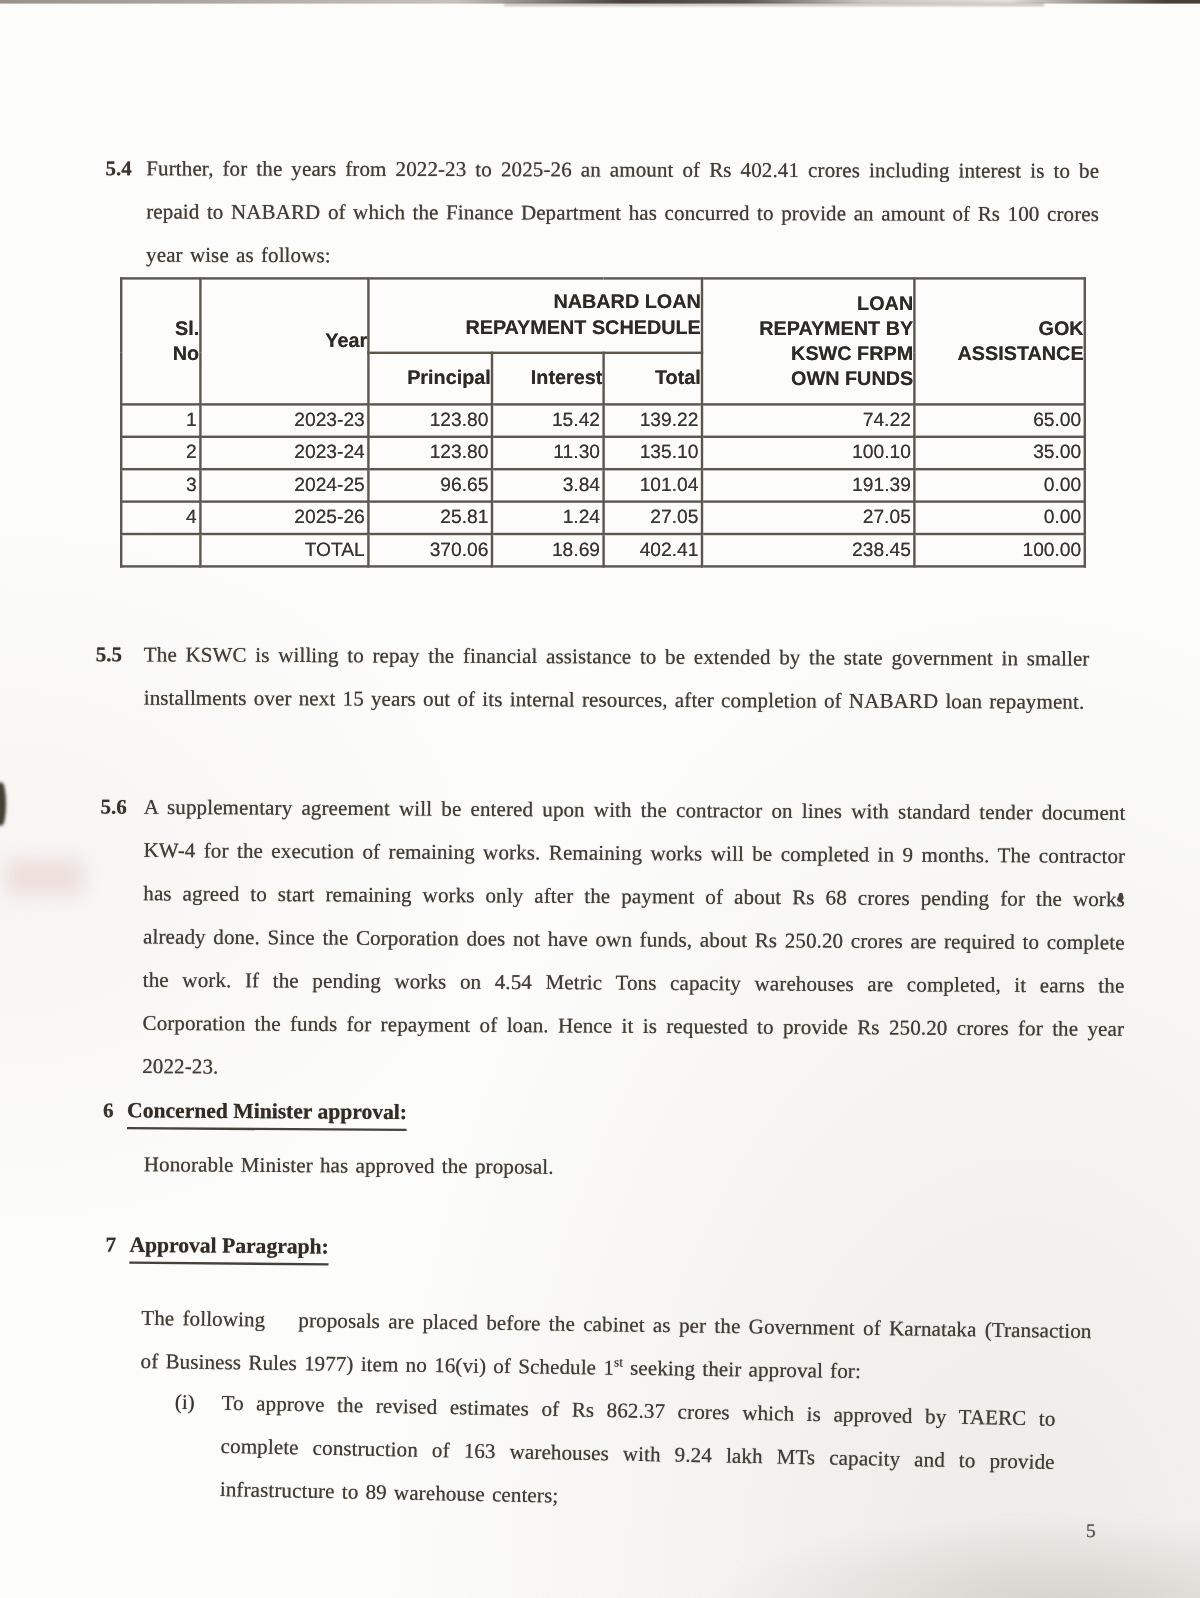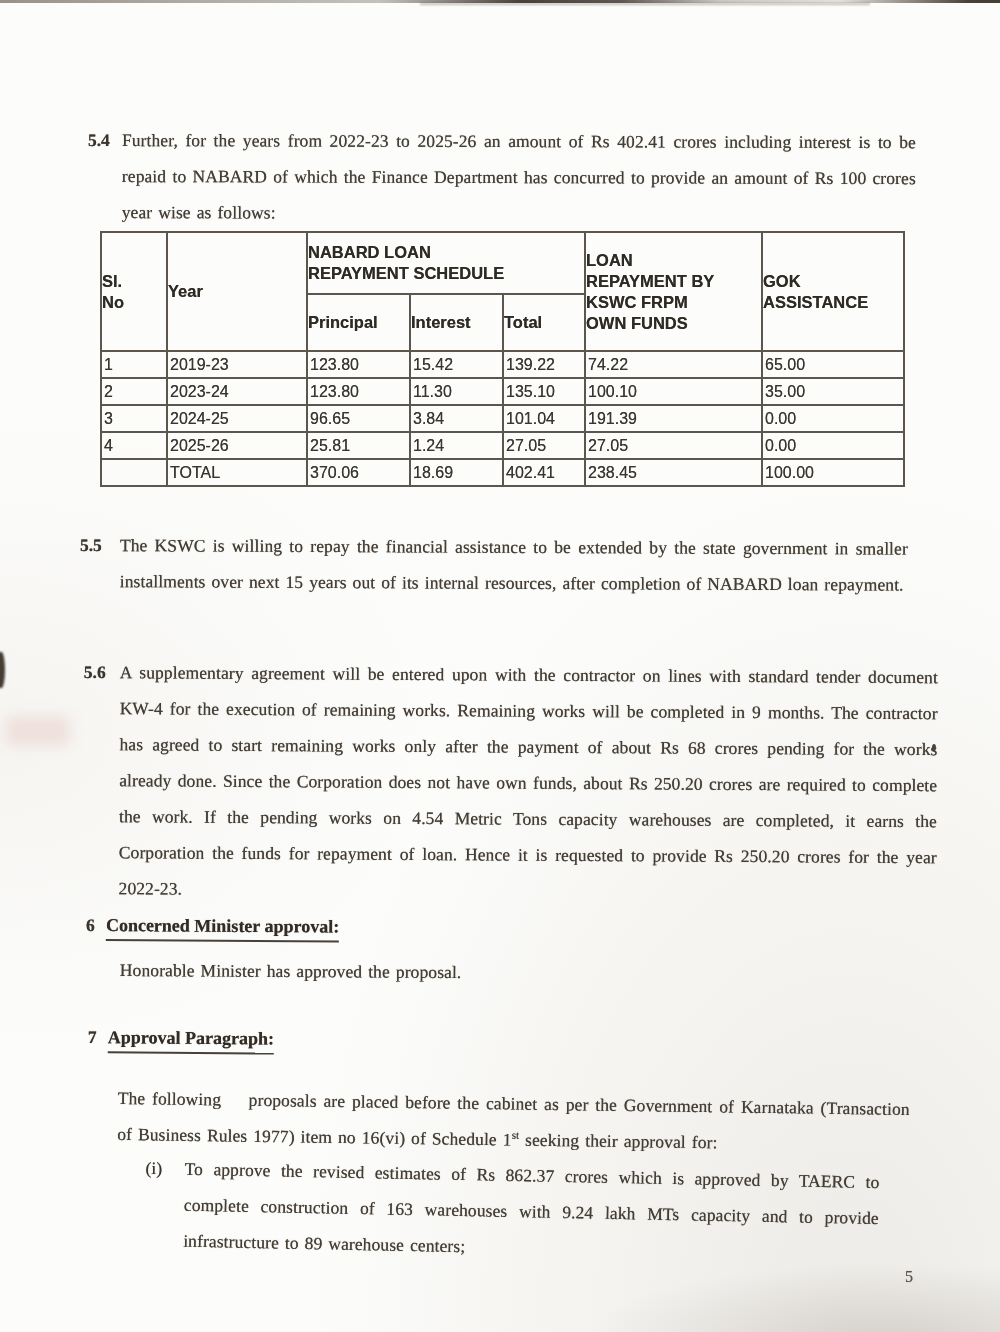--- a/index.html
+++ b/index.html
@@ -25,28 +25,28 @@
   .pagenum { position:absolute; font-size:16px; color:#5a5248; }
 
   
   table.rtable {
     position:absolute; top:231px; left:100px; width:803px;
     border-collapse:collapse; table-layout:fixed;
     font-family:"Liberation Sans","DejaVu Sans",sans-serif;
     color:#2e2a24;
   }
   table.rtable th, table.rtable td {
-    border:2px solid #5d564c; text-align:left; vertical-align:middle;
+    border:2px solid #5d564c; text-align:right; vertical-align:middle;
     text-shadow:0 0 .5px rgba(46,42,36,.8);
   }
   table.rtable th { font-weight:bold; font-size:16.5px; line-height:21px; }
   table.rtable td { font-size:16px; color:#3a352e; height:27px; padding:0 2px; }
   .pre { white-space:pre-line; }
   tr.h1 th { height:62px; }
-  tr.h2 th { height:57px; }
+  tr.h2 th { height:43px; }
 
   
   .top-edge { position:absolute; top:0; left:0; width:1000px; height:3px;
     background:linear-gradient(90deg, rgba(70,58,46,.55) 0%, rgba(70,58,46,.30) 38%,
       rgba(42,33,25,.85) 52%, rgba(42,33,25,.75) 62%, rgba(110,98,85,.35) 72%,
       rgba(140,128,112,.22) 84%, rgba(52,42,33,.9) 97%, rgba(52,42,33,.9) 100%);
   }
   .top-edge2 { position:absolute; top:3px; left:420px; width:450px; height:2px;
     background:rgba(80,66,52,.35); filter:blur(1px); }
   .mark-left { position:absolute; left:-2px; top:652px; width:7px; height:36px;
@@ -105,21 +105,21 @@
       </tr>
       <tr class="h2">
         <th>Principal</th>
         <th>Interest</th>
         <th>Total</th>
       </tr>
     </thead>
     <tbody>
       <tr>
         <td>1</td>
-        <td>2019-23</td>
+        <td>2023-23</td>
         <td>123.80</td>
         <td>15.42</td>
         <td>139.22</td>
         <td>74.22</td>
         <td>65.00</td>
       </tr>
       <tr>
         <td>2</td>
         <td>2023-24</td>
         <td>123.80</td>

